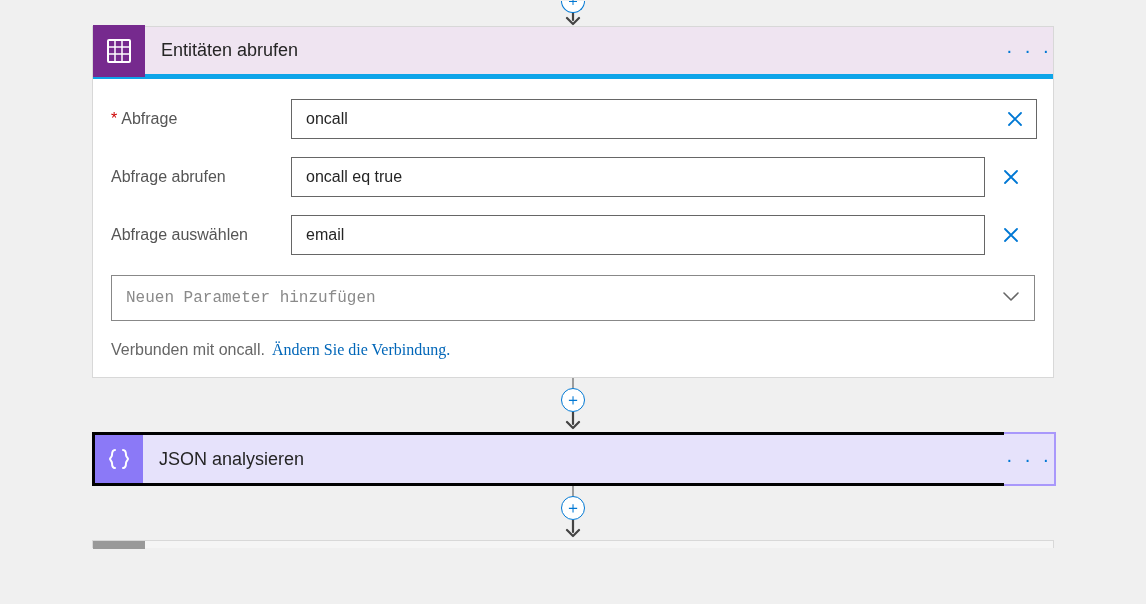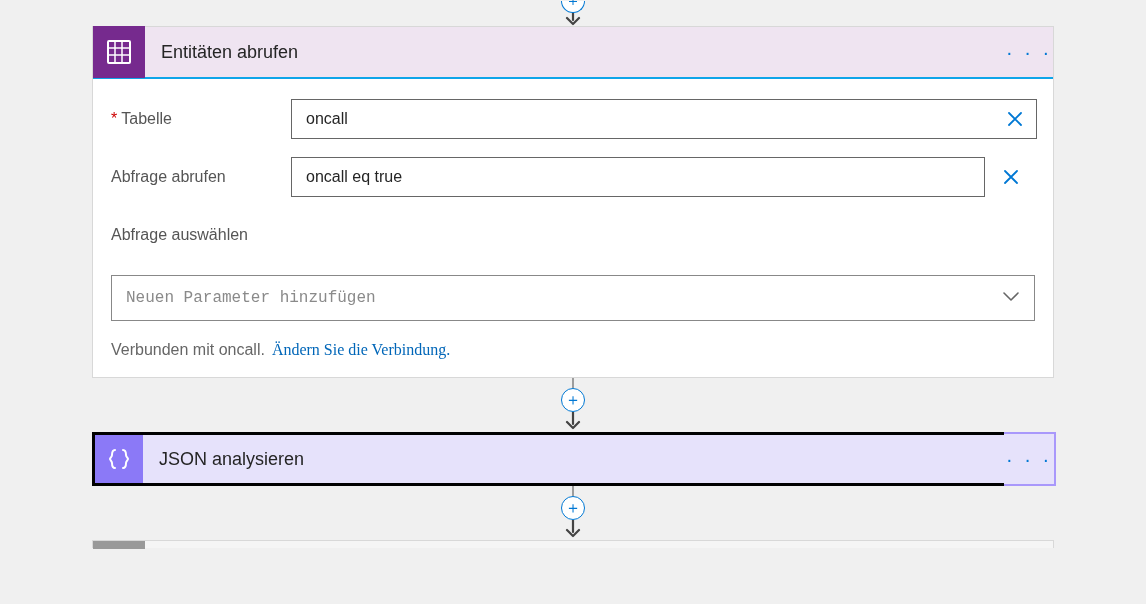--- a/index.html
+++ b/index.html
@@ -54,21 +54,21 @@
     .arrow-head svg { display:block; }
     .card {
       width: 962px;
       background: #fff;
       border: 1px solid #d8d8d8;
     }
     .card-header {
       display: flex;
       align-items: center;
       height: 52px;
-      border-bottom: 2px solid #0ea5e9;
+      border-bottom: 5px solid #0ea5e9;
     }
     .card-header.purple-light { background: #efe4f1; }
     .card-icon {
       width: 52px;
       height: 52px;
       display: flex;
       align-items: center;
       justify-content: center;
       flex-shrink: 0;
     }
@@ -246,21 +246,21 @@
     </div>
     <div class="card-title">Entitäten abrufen</div>
     <div class="card-menu">· · ·</div>
   </div>
 
   <div class="card-body">
 
     <div class="fieldrow">
       <div class="fieldlabel">
         <span class="req">*</span>
-        <span>Tabelle</span>
+        <span>Abfrage</span>
       </div>
       <div class="fieldinput-wrap">
         <input class="fieldinput full" style="padding-right: 28px;" value="oncall">
         <div class="clear-x inside">
           <svg width="18" height="18" viewBox="0 0 18 18">
               <path d="M3 3 L15 15 M15 3 L3 15" stroke="#0078d4" stroke-width="1.8" stroke-linecap="round"></path>
             </svg>
         </div>
       </div>
     </div>
@@ -272,20 +272,28 @@
         <div class="clear-x">
           <svg width="18" height="18" viewBox="0 0 18 18">
               <path d="M3 3 L15 15 M15 3 L3 15" stroke="#0078d4" stroke-width="1.8" stroke-linecap="round"></path>
             </svg>
         </div>
       </div>
     </div>
 
     <div class="fieldrow">
       <div class="fieldlabel">Abfrage auswählen</div>
+      <div class="fieldinput-wrap">
+        <input class="fieldinput short" value="email" style="">
+        <div class="clear-x">
+          <svg width="18" height="18" viewBox="0 0 18 18">
+              <path d="M3 3 L15 15 M15 3 L3 15" stroke="#0078d4" stroke-width="1.8" stroke-linecap="round"></path>
+            </svg>
+        </div>
+      </div>
     </div>
 
     <div class="newparam">
       <span class="newparam-text">Neuen Parameter hinzufügen</span>
       <span class="newparam-chevron">
         <svg width="18" height="12" viewBox="0 0 18 12">
             <path d="M2 2 L9 9 L16 2" stroke="#666" stroke-width="1.6" fill="none" stroke-linecap="round" stroke-linejoin="round"></path>
           </svg>
       </span>
     </div>

